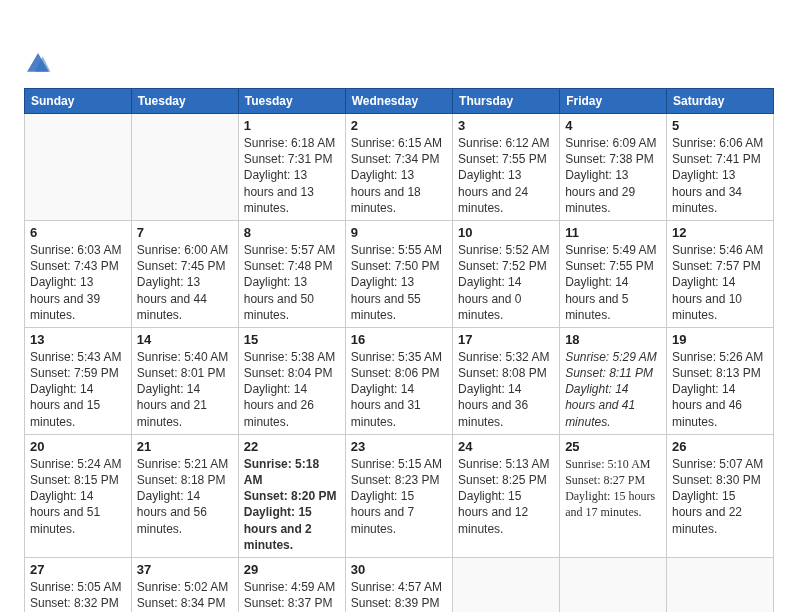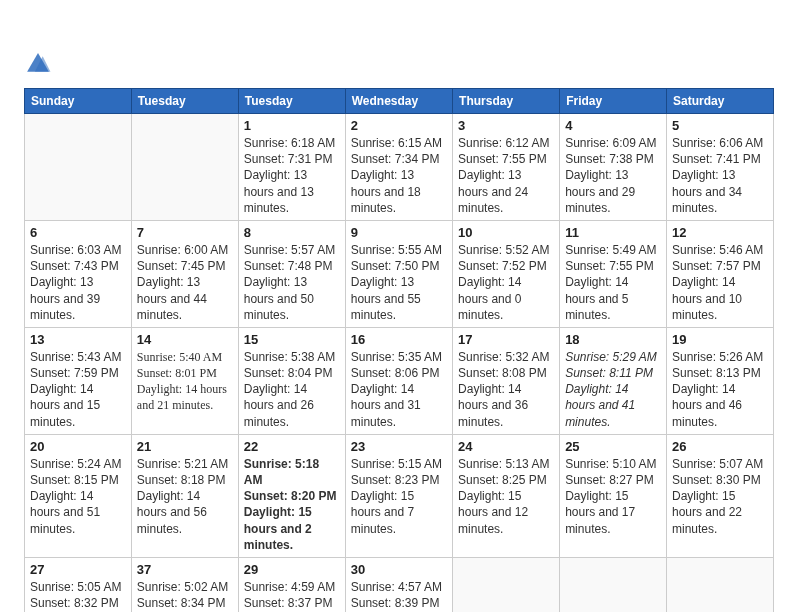--- a/index.html
+++ b/index.html
@@ -213,21 +213,21 @@
         </tr>
         <tr>
           <td>
             <span class="day-num">13</span>
             <div class="day-info" style="white-space: pre-line;">Sunrise: 5:43 AM
 Sunset: 7:59 PM
 Daylight: 14 hours and 15 minutes.</div>
           </td>
           <td>
             <span class="day-num">14</span>
-            <div class="day-info" style="white-space: pre-line; font-family: Liberation Serif, serif;">Sunrise: 5:40 AM
+            <div class="day-info" style="white-space: pre-line;">Sunrise: 5:40 AM
 Sunset: 8:01 PM
 Daylight: 14 hours and 21 minutes.</div>
           </td>
           <td>
             <span class="day-num">15</span>
             <div class="day-info" style="white-space: pre-line;">Sunrise: 5:38 AM
 Sunset: 8:04 PM
 Daylight: 14 hours and 26 minutes.</div>
           </td>
           <td>
@@ -281,21 +281,21 @@
 Daylight: 15 hours and 7 minutes.</div>
           </td>
           <td>
             <span class="day-num">24</span>
             <div class="day-info" style="white-space: pre-line;">Sunrise: 5:13 AM
 Sunset: 8:25 PM
 Daylight: 15 hours and 12 minutes.</div>
           </td>
           <td>
             <span class="day-num">25</span>
-            <div class="day-info" style="white-space: pre-line;">Sunrise: 5:10 AM
+            <div class="day-info" style="white-space: pre-line; font-family: Liberation Serif, serif;">Sunrise: 5:10 AM
 Sunset: 8:27 PM
 Daylight: 15 hours and 17 minutes.</div>
           </td>
           <td>
             <span class="day-num">26</span>
             <div class="day-info" style="white-space: pre-line;">Sunrise: 5:07 AM
 Sunset: 8:30 PM
 Daylight: 15 hours and 22 minutes.</div>
           </td>
         </tr>

